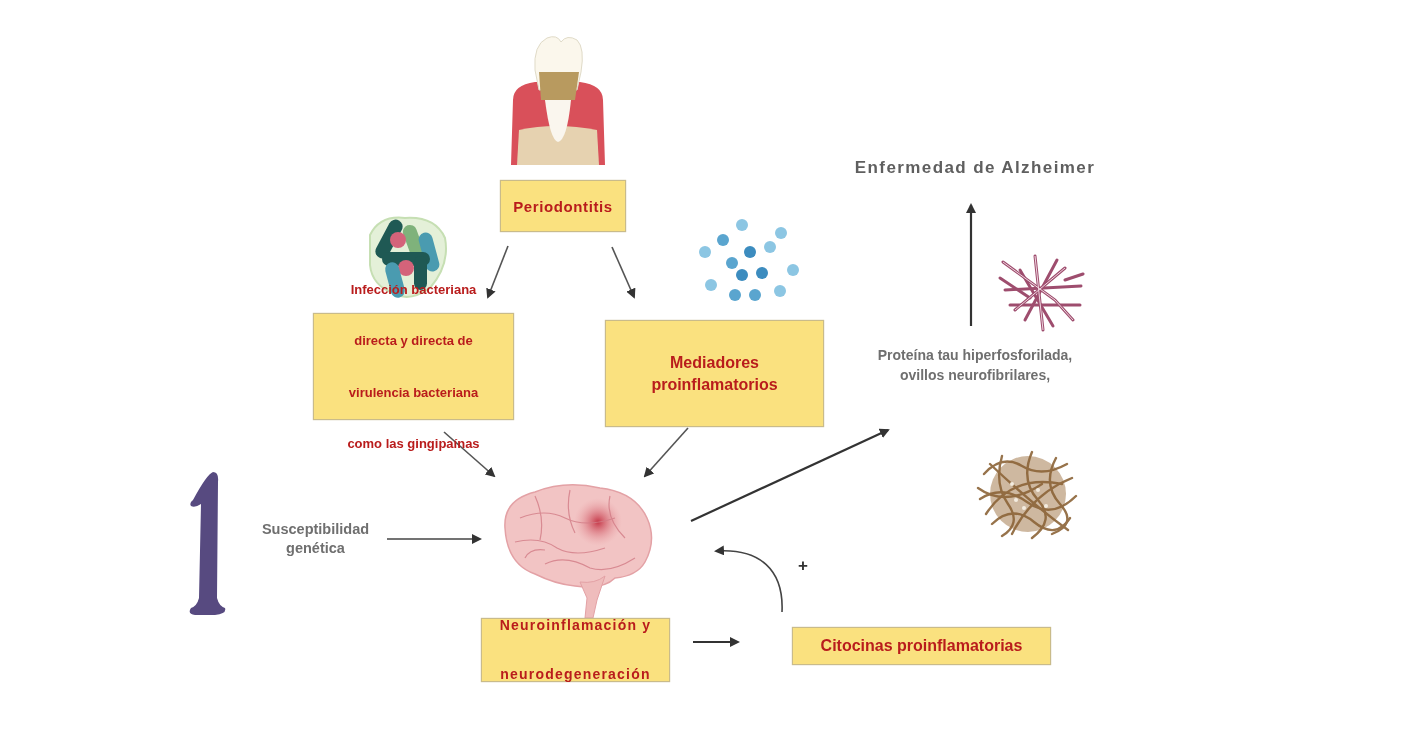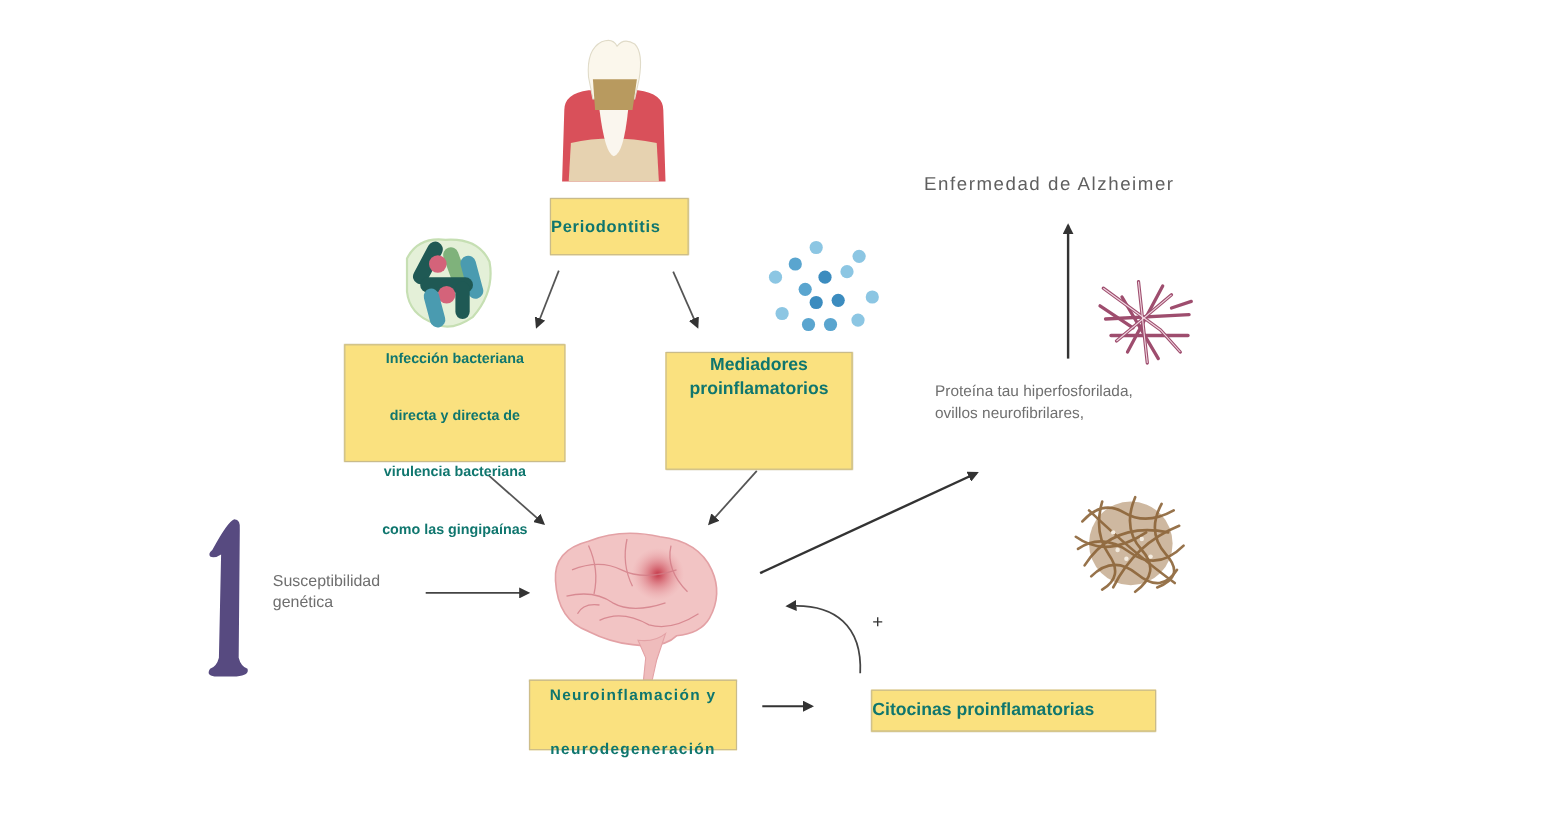--- a/index.html
+++ b/index.html
@@ -1,21 +1,21 @@
 <!DOCTYPE html>
 <html><head>
 <meta charset="utf-8">
 <style>
   html, body { margin:0; padding:0; background:#ffffff; }
   body { width:1424px; height:742px; position:relative; overflow:hidden;
          font-family:"Liberation Sans", sans-serif; }
   .box { position:absolute; background:#fae17f; border:1.5px solid #c9bb8a;
-         box-shadow:0 0 1px #bdb38a; display:flex; align-items:center; justify-content:flex-start;
-         text-align:center; color:#0f766e; font-weight:bold; box-sizing:border-box; }
-  .label { position:absolute; color:#6f6f6f; font-weight:normal; }
+         box-shadow:0 0 1px #bdb38a; display:flex; align-items:center; justify-content:center;
+         text-align:center; color:#b91c1c; font-weight:bold; box-sizing:border-box; }
+  .label { position:absolute; color:#6f6f6f; font-weight:bold; text-align:center; }
   svg.overlay { position:absolute; left:0; top:0; }
   .ill { position:absolute; }
 </style>
 </head>
 <body>
 
 <svg class="overlay" width="1424" height="742">
   <defs>
     <marker id="ah" markerWidth="10" markerHeight="10" refX="8" refY="5" orient="auto" markerUnits="userSpaceOnUse">
       <path d="M0,0 L10,5 L0,10 z" fill="#333"></path>
@@ -79,21 +79,21 @@
   </g>
 </svg>
 
 <div class="box" style="left:313px;top:313px;width:201px;height:107px;font-size:13px;line-height:23.5px;flex-direction:column;gap:28px;">
   <span>Infección bacteriana</span>
   <span>directa y directa de</span>
   <span>virulencia bacteriana</span>
   <span>como las gingipaínas</span>
 </div>
 
-<div class="box" style="left:605px;top:320px;width:170px;height:107px;font-size:16px;line-height:22px;flex-direction:column;">
+<div class="box" style="left:605px;top:320px;width:219px;height:107px;font-size:16px;line-height:22px;flex-direction:column;">
   <span>Mediadores</span>
   <span>proinflamatorios</span>
 </div>
 
 <div class="label" style="left:840px;top:158px;width:270px;font-size:17px;letter-spacing:1.4px;color:#5f5f5f;">Enfermedad de Alzheimer</div>
 
 <svg class="ill" style="left:995px;top:250px" width="92" height="86" viewBox="0 0 92 86">
   <g stroke="#8e2f55" stroke-width="3" stroke-linecap="round" fill="none" opacity="0.85">
     <path d="M8,12 L60,50 L78,70"></path>
       <path d="M20,60 L70,18"></path>

